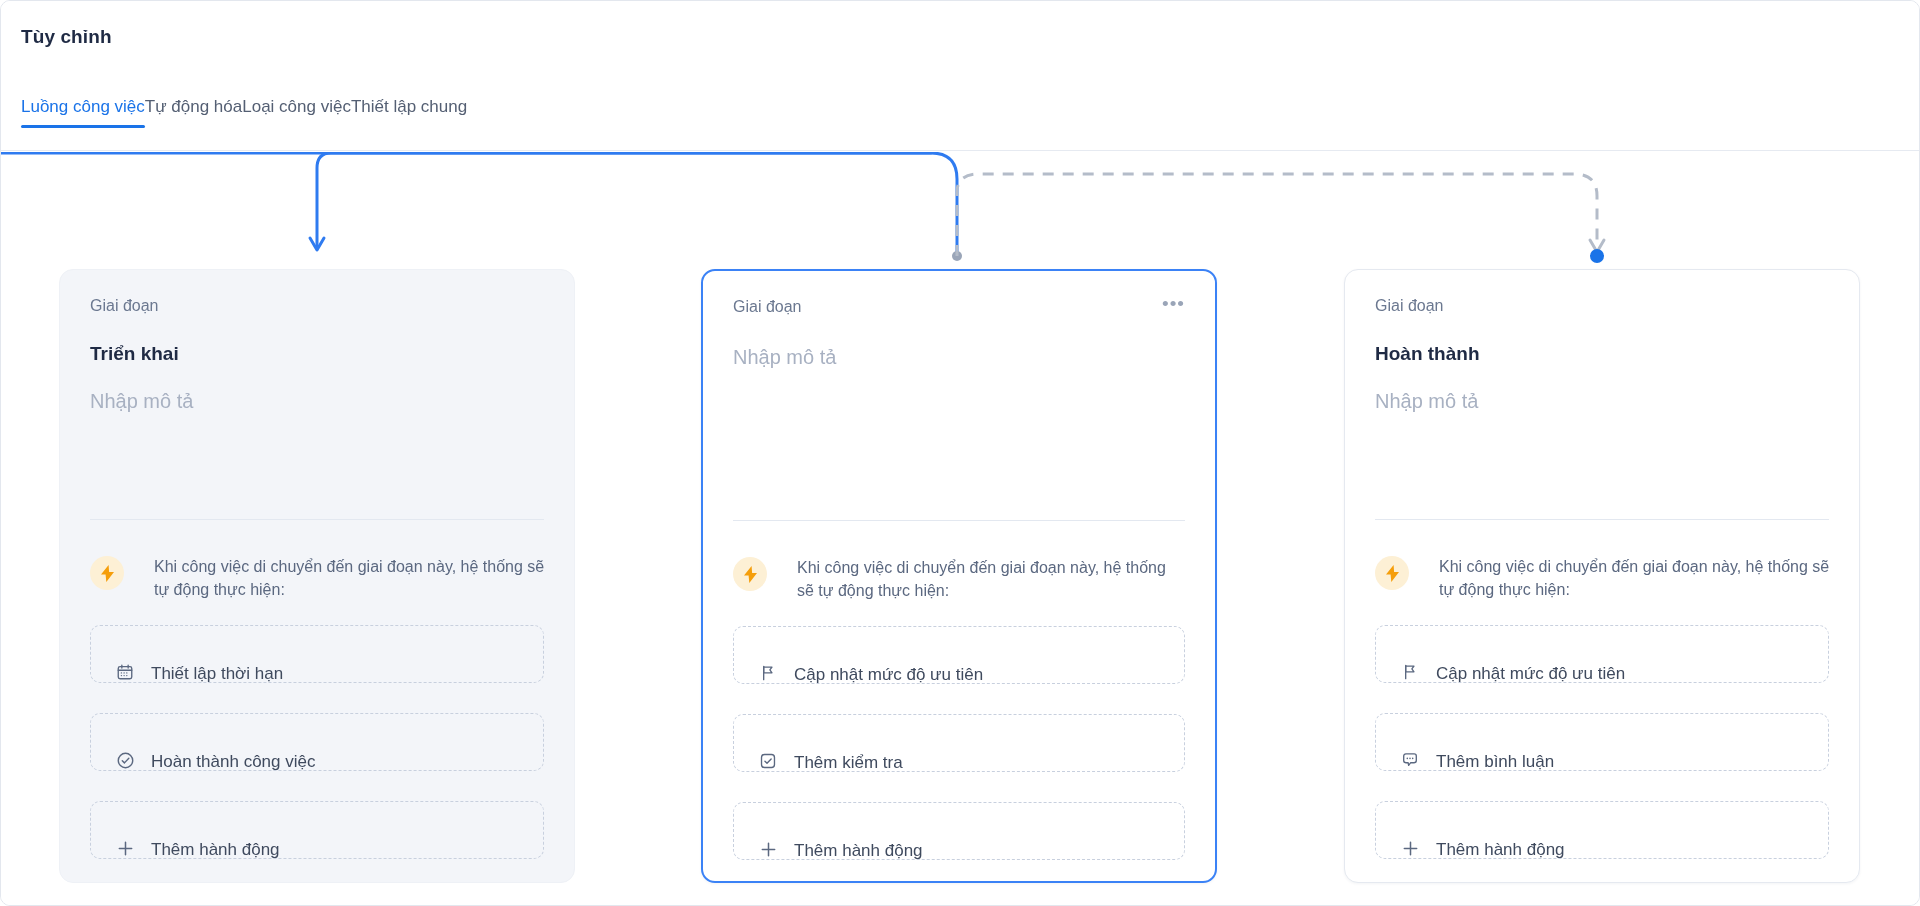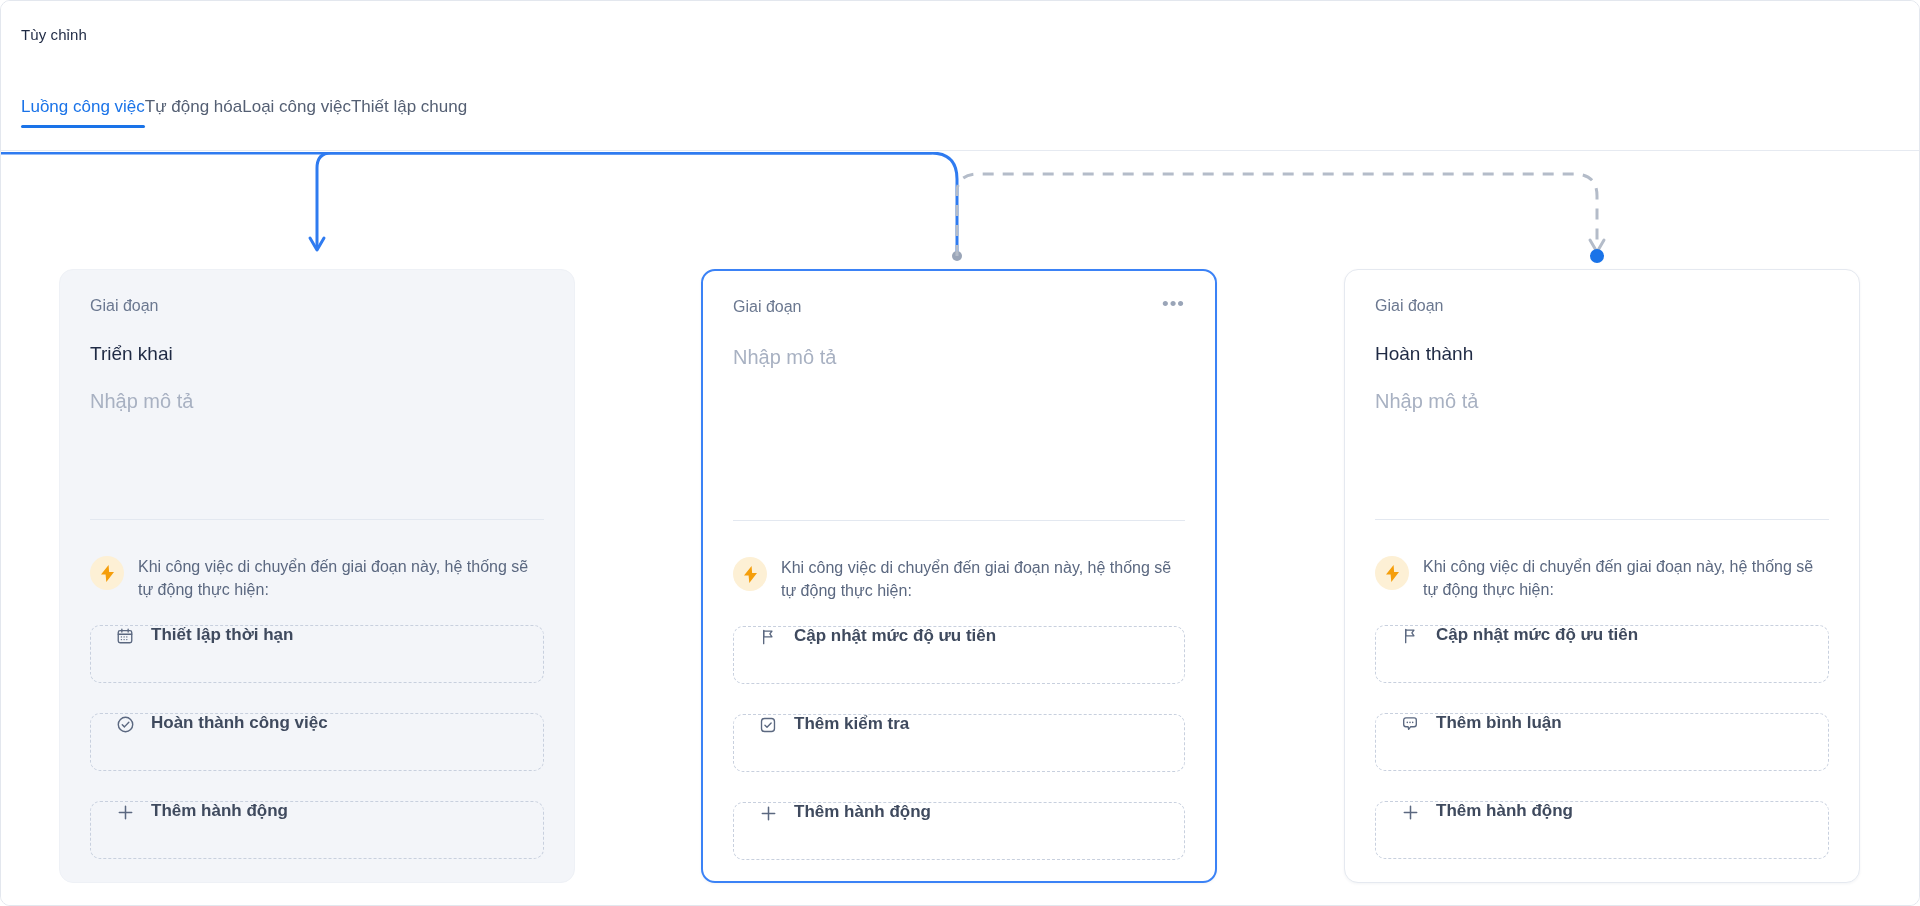--- a/index.html
+++ b/index.html
@@ -30,22 +30,22 @@
     width: 1920px;
     height: 150px;
     background: #ffffff;
     border-bottom: 1px solid #e6eaf1;
   }
 
   .page-title {
     position: absolute;
     left: 20px;
     top: 25px;
-    font-size: 15px;
-    font-weight: normal;
+    font-size: 19px;
+    font-weight: bold;
     color: #1f2a44;
     letter-spacing: .1px;
   }
 
   .tabs {
     position: absolute;
     left: 20px;
     top: 79px;
     display: flex;
     align-items: flex-end;
@@ -143,21 +143,21 @@
     color: #9aa5b8;
     line-height: 10px;
     letter-spacing: 1px;
     cursor: pointer;
     user-select: none;
   }
 
   .card-title {
     margin-top: 26px;
     font-size: 19px;
-    font-weight: normal;
+    font-weight: bold;
     color: #1f2a44;
     line-height: 1;
   }
 
   .card-desc {
     margin-top: 28px;
     font-size: 20px;
     color: #a8b1c2;
     line-height: 1;
     cursor: text;
@@ -171,21 +171,21 @@
     height: 1px;
     background: #e3e8f0;
   }
 
   .auto-note {
     position: absolute;
     left: 30px;
     right: 28px;
     top: 285px;
     display: flex;
-    gap: 14px;
+    gap: 30px;
     align-items: flex-start;
   }
 
   .bolt-badge {
     flex: 0 0 auto;
     width: 34px;
     height: 34px;
     border-radius: 50%;
     background: #fdf0d5;
     display: flex;
@@ -206,27 +206,26 @@
     left: 30px;
     right: 30px;
     top: 355px;
   }
 
   .action-item {
     height: 58px;
     border: 1px dashed #c8d0de;
     border-radius: 10px;
     display: flex;
-    align-items: flex-start;
+    align-items: flex-end;
     gap: 16px;
     padding: 0 24px;
     margin-bottom: 30px;
     cursor: pointer;
     background: transparent;
-    font-weight: bold;
   }
 
   .action-item .ico {
     flex: 0 0 auto;
     width: 20px;
     height: 20px;
     display: flex;
     align-items: center;
     justify-content: center;
     color: #5b6880;

